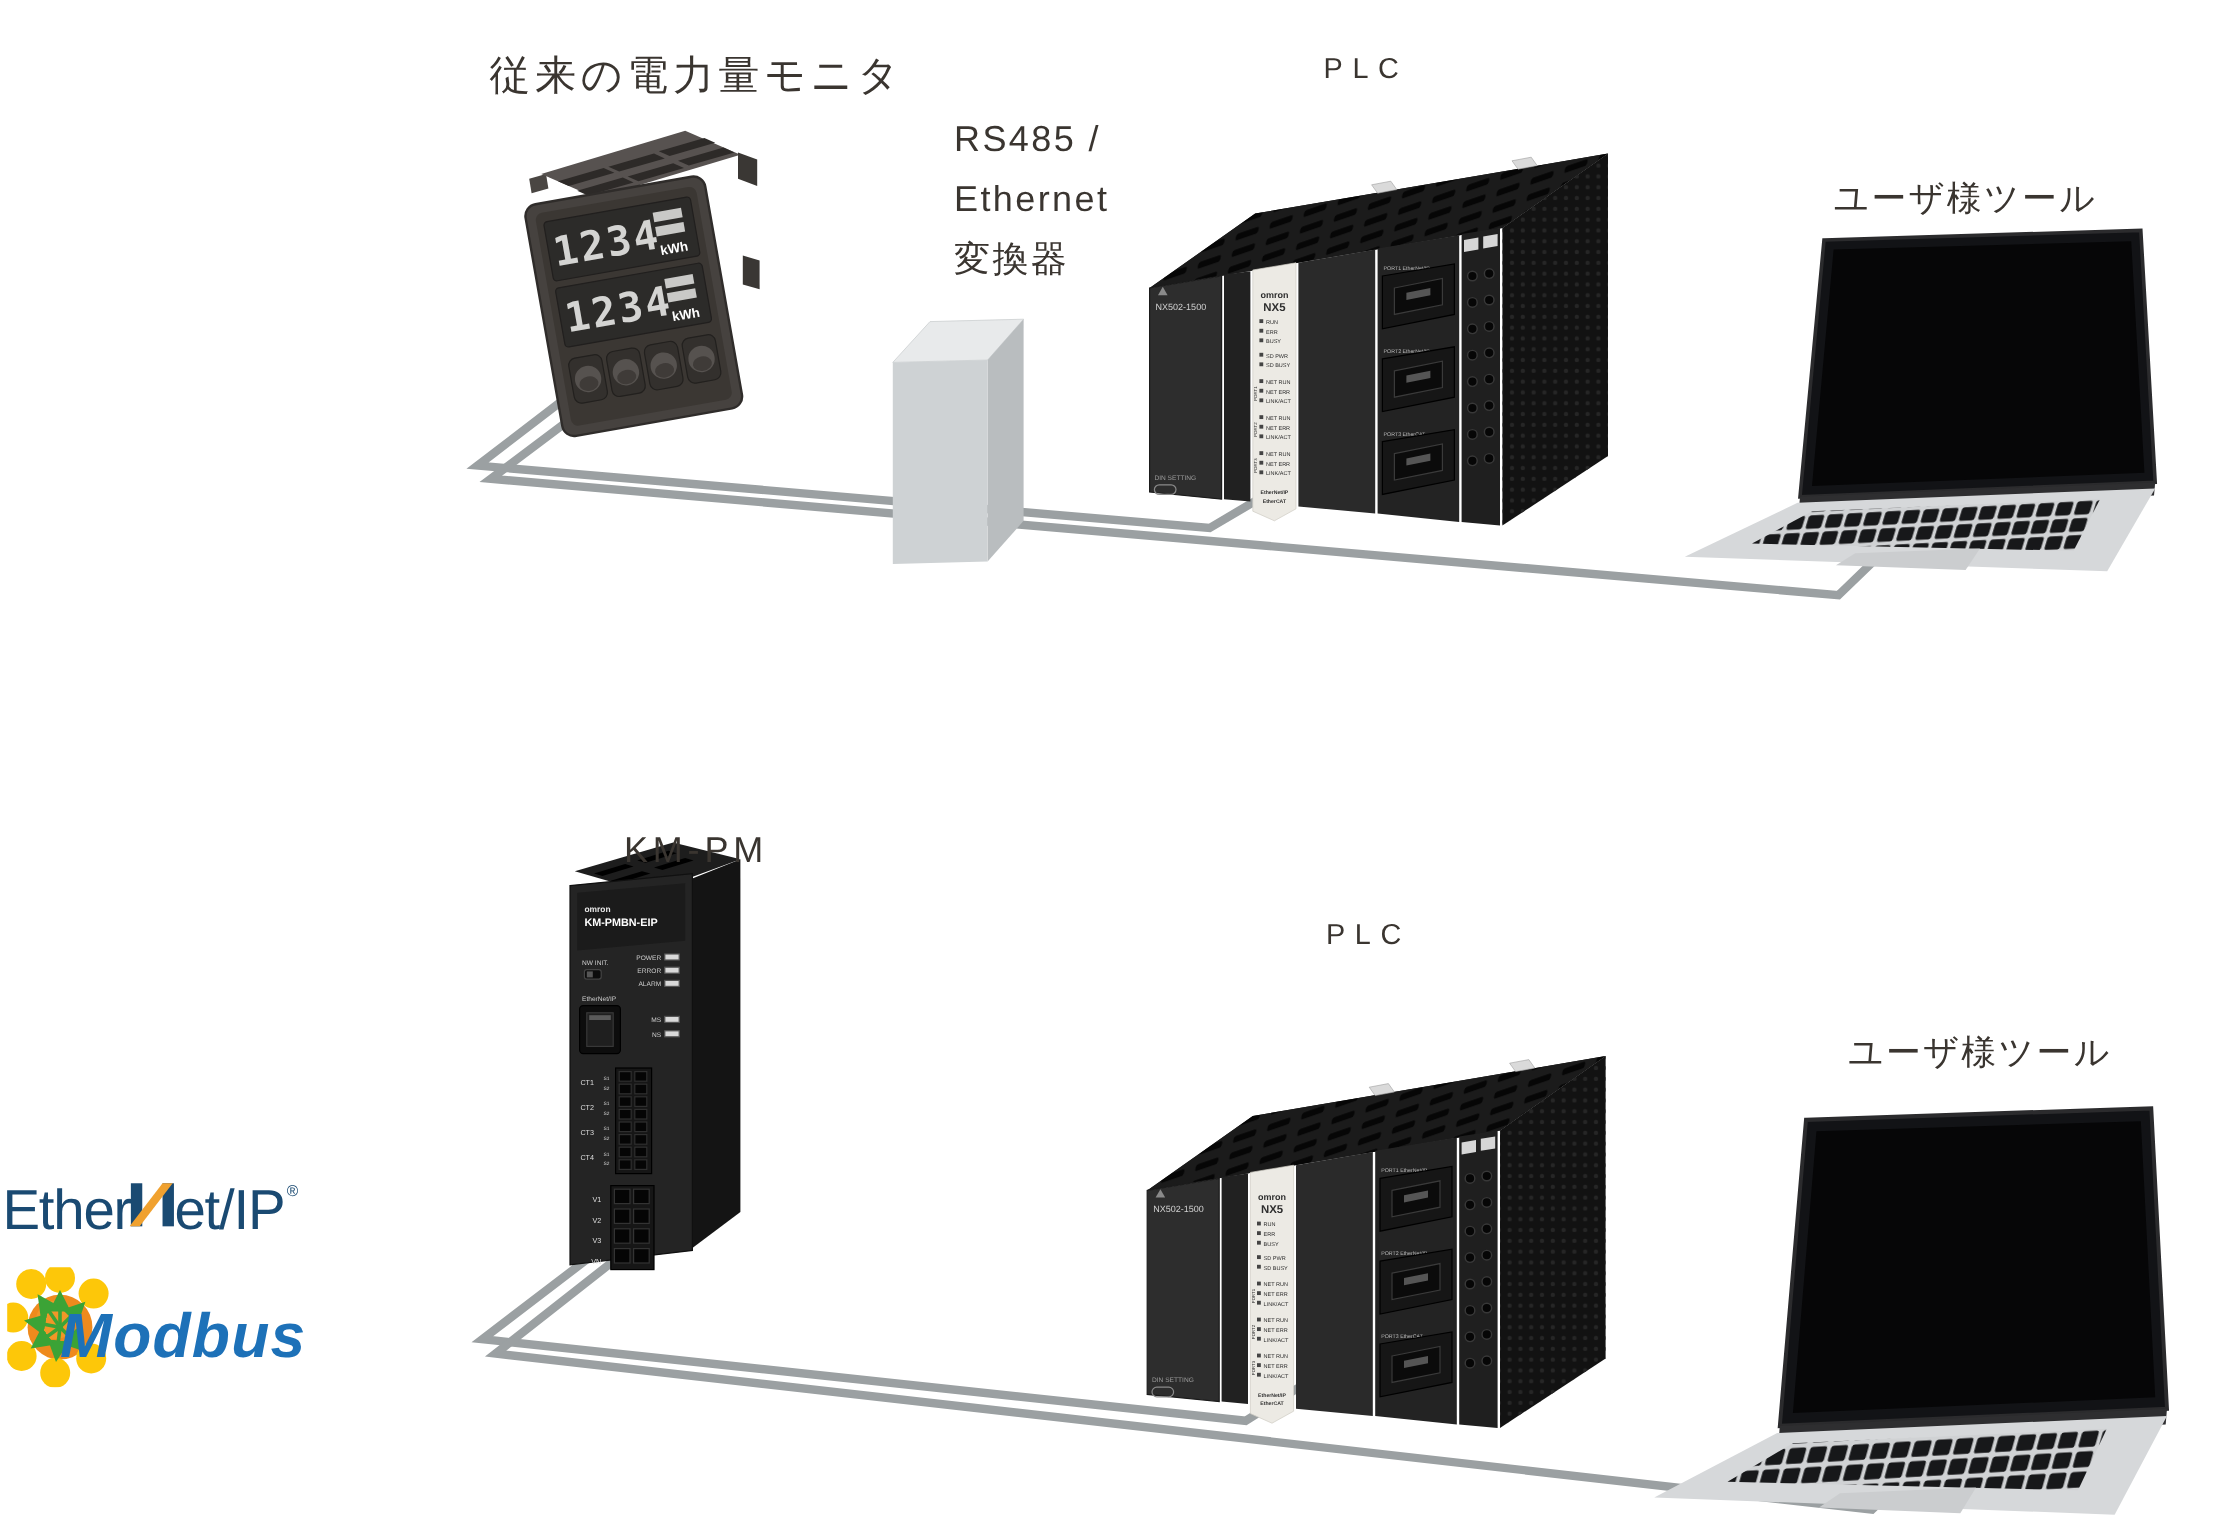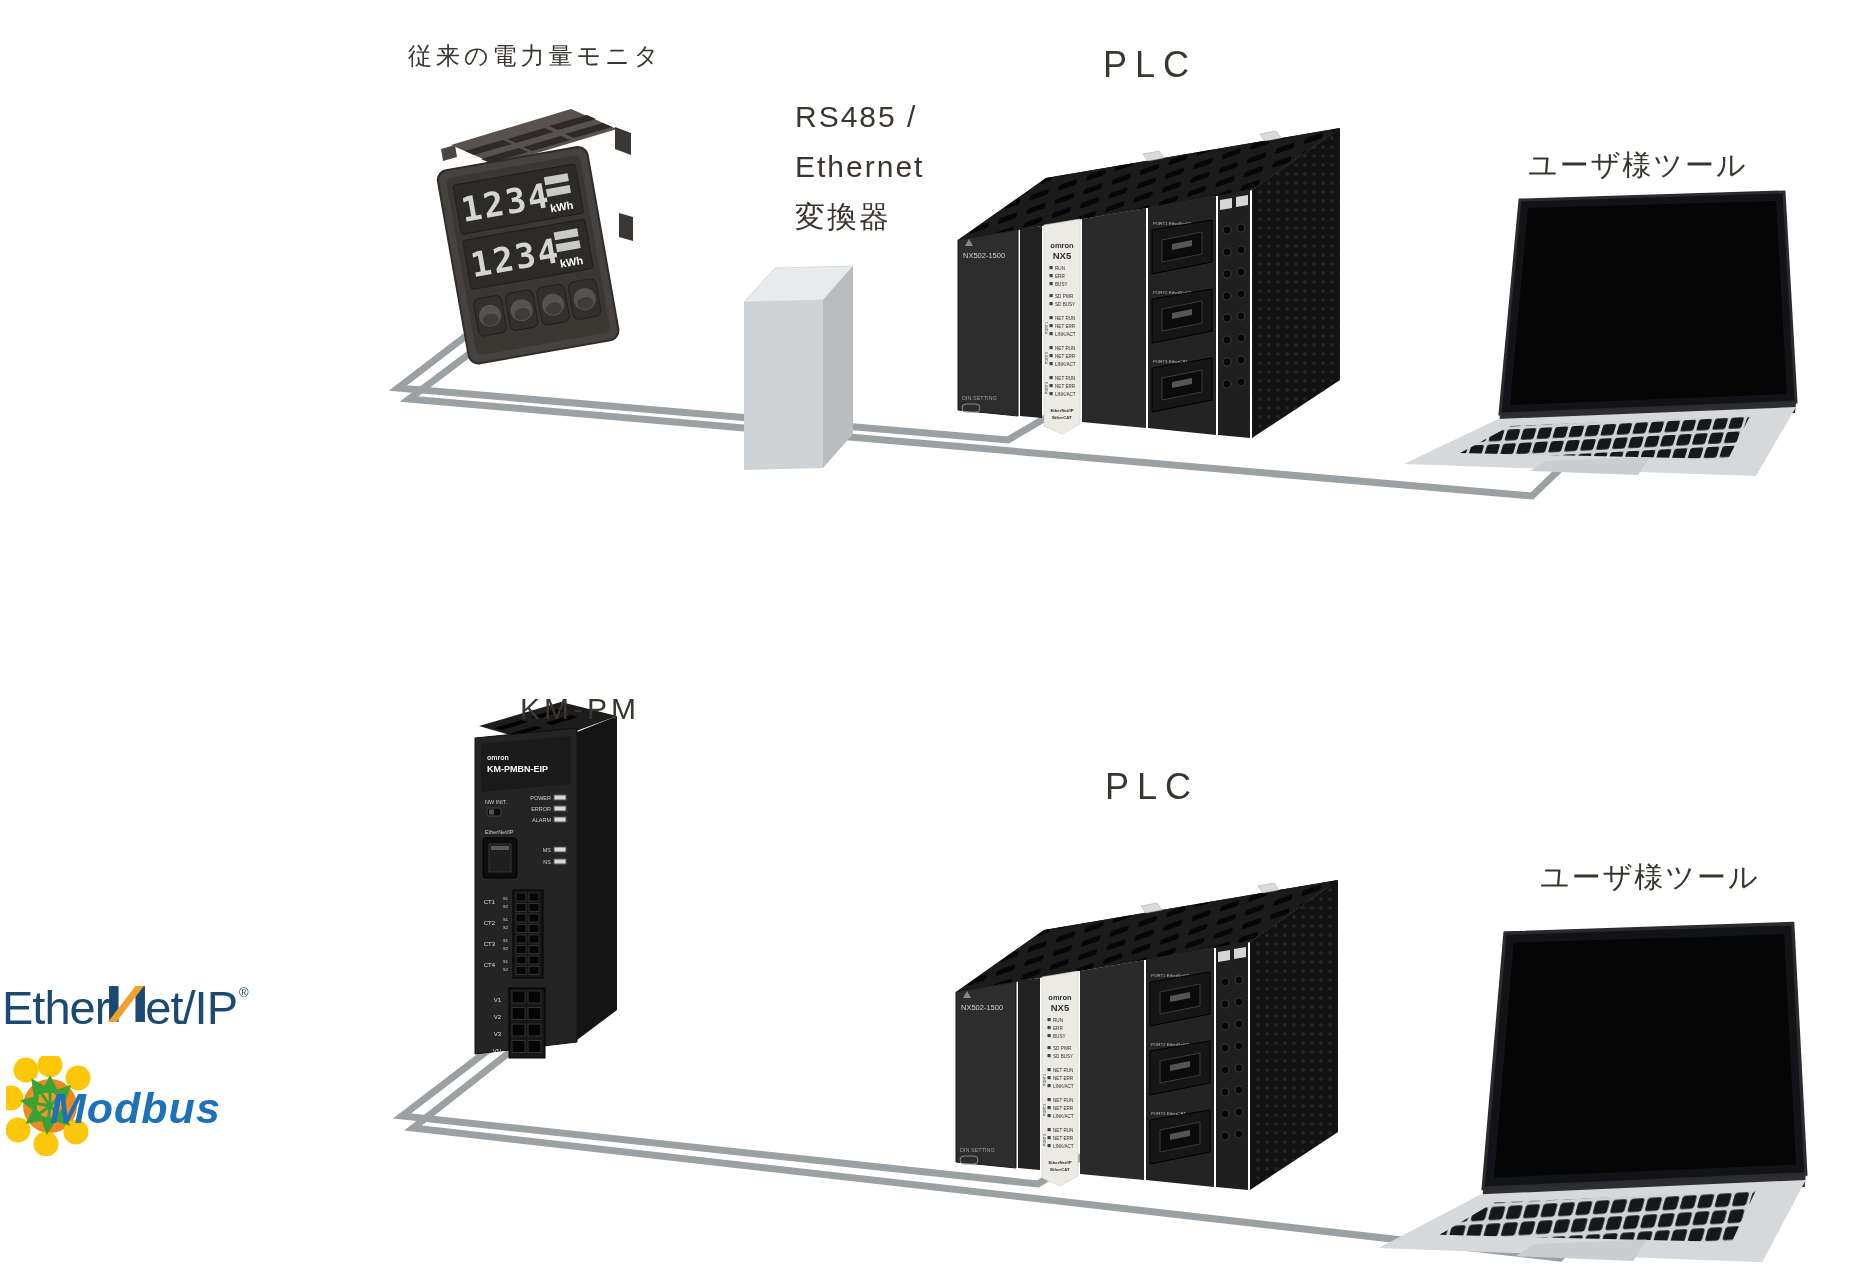--- a/index.html
+++ b/index.html
@@ -2,32 +2,32 @@
 <html><head>
 <meta charset="utf-8">
 <style>
   html,body{margin:0;padding:0;background:#fff;}
   #canvas{position:relative;width:1867px;height:1282px;background:#ffffff;overflow:hidden;
           font-family:"Liberation Sans","DejaVu Sans",sans-serif;color:#3a3530;}
   .layer{position:absolute;left:0;top:0;}
   #wires{z-index:1;}
   .device{position:absolute;z-index:2;}
   .lbl{position:absolute;z-index:3;color:#3a3530;white-space:nowrap;}
-  .lbl-jp{font-size:24px;letter-spacing:4px;font-weight:400;}
+  .lbl-jp{font-size:34px;letter-spacing:4px;font-weight:400;}
   .lbl-en{font-size:30px;letter-spacing:2px;font-weight:400;}
   .conv-lbl{line-height:50px;}
-  .plc-lbl{font-size:36px;letter-spacing:8px;}
+  .plc-lbl{font-size:24px;letter-spacing:8px;}
   
   .eip{position:absolute;left:2px;top:984px;z-index:3;display:flex;align-items:flex-start;
        font-weight:normal;font-size:47px;letter-spacing:-1px;color:#1a4a72;line-height:1;}
   .eip .nsvg{margin:0 -1px;}
   .eip sup{font-size:13px;margin-top:2px;margin-left:2px;}
   
   .modbus-text{position:absolute;left:50px;top:1084px;z-index:4;font-weight:bold;font-style:italic;
-               font-size:43px;color:#1d71b8;letter-spacing:1px;}
+               font-size:52px;color:#1d71b8;letter-spacing:1px;}
   svg text{font-family:"Liberation Sans","DejaVu Sans",sans-serif;}
   .seg{font-family:"DejaVu Sans Mono","Liberation Mono",monospace;font-weight:bold;}
 </style>
 </head>
 <body>
 
 <div id="canvas">
 
   <svg id="wires" class="layer" width="1867" height="1282" viewBox="0 0 1867 1282">
     <g fill="none" stroke="#9ba0a2" stroke-width="7" stroke-linejoin="miter" stroke-linecap="butt">

